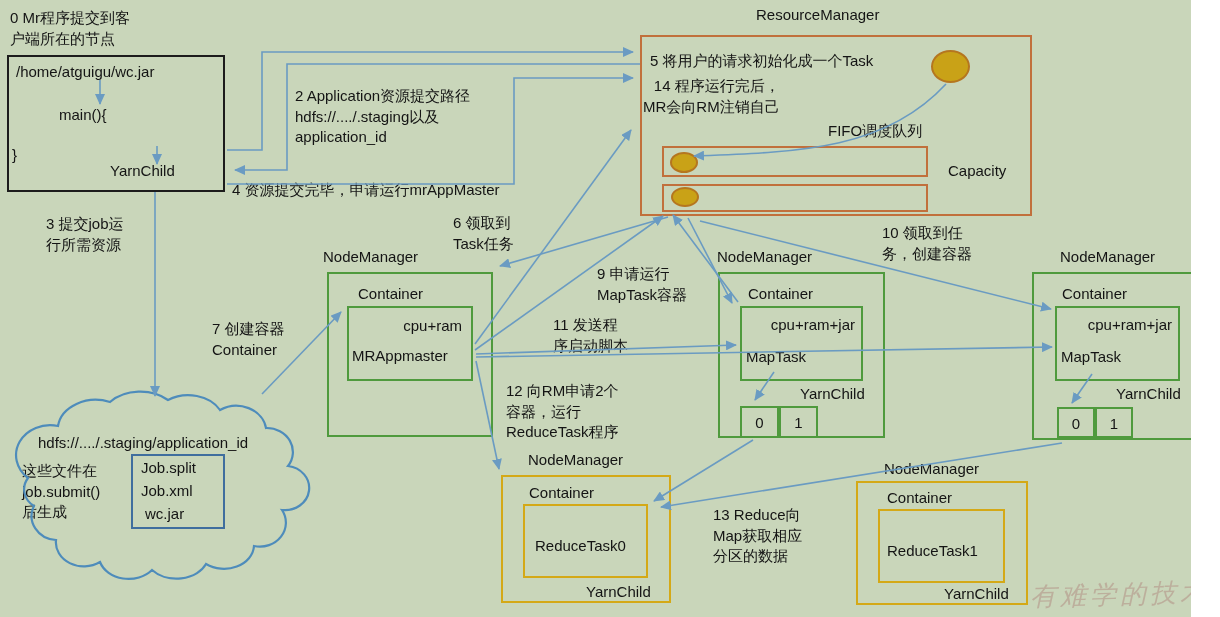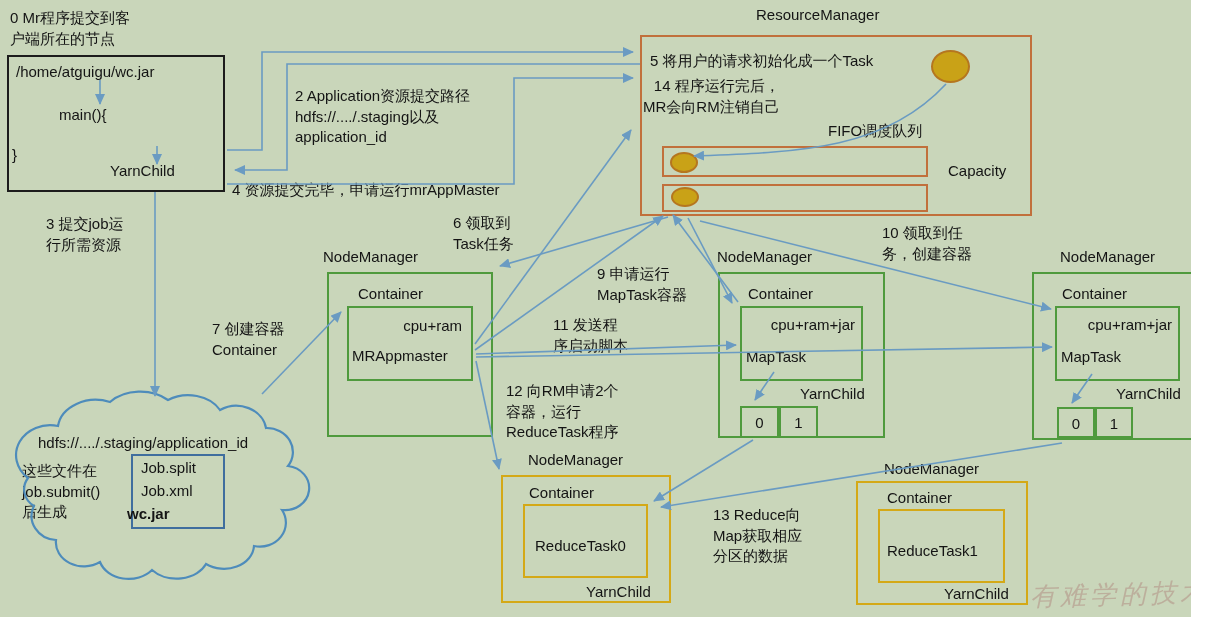--- a/index.html
+++ b/index.html
@@ -116,21 +116,21 @@
   <div class="t" style="left:887px;top:541px;">ReduceTask1</div>
   <div class="t" style="left:944px;top:584px;">YarnChild</div>
 
   <div class="t" style="left:38px;top:433px;width:250px;">hdfs://..../.staging/application_id</div>
   <div class="t" style="left:22px;top:461px;">这些文件在
 job.submit()
 后生成</div>
   <div class="b blue" style="left:131px;top:454px;width:94px;height:75px;"></div>
   <div class="t" style="left:141px;top:458px;">Job.split</div>
   <div class="t" style="left:141px;top:481px;">Job.xml</div>
-  <div class="t" style="left:127px;top:504px;font-weight:bold;">wc.jar</div>
+  <div class="t" style="left:145px;top:504px;">wc.jar</div>
 
   <div id="watermark">有难学的技术</div>
 
   <svg class="overlay" width="1220" height="617" viewBox="0 0 1220 617">
     <defs>
       <marker id="arw" markerUnits="userSpaceOnUse" markerWidth="12" markerHeight="10" refX="10" refY="5" orient="auto">
         <path d="M0,0 L11,5 L0,10 z" fill="#6a9bc2"></path>
       </marker>
     </defs>
     <g stroke="#6a9bc2" stroke-width="1.6" fill="none">

